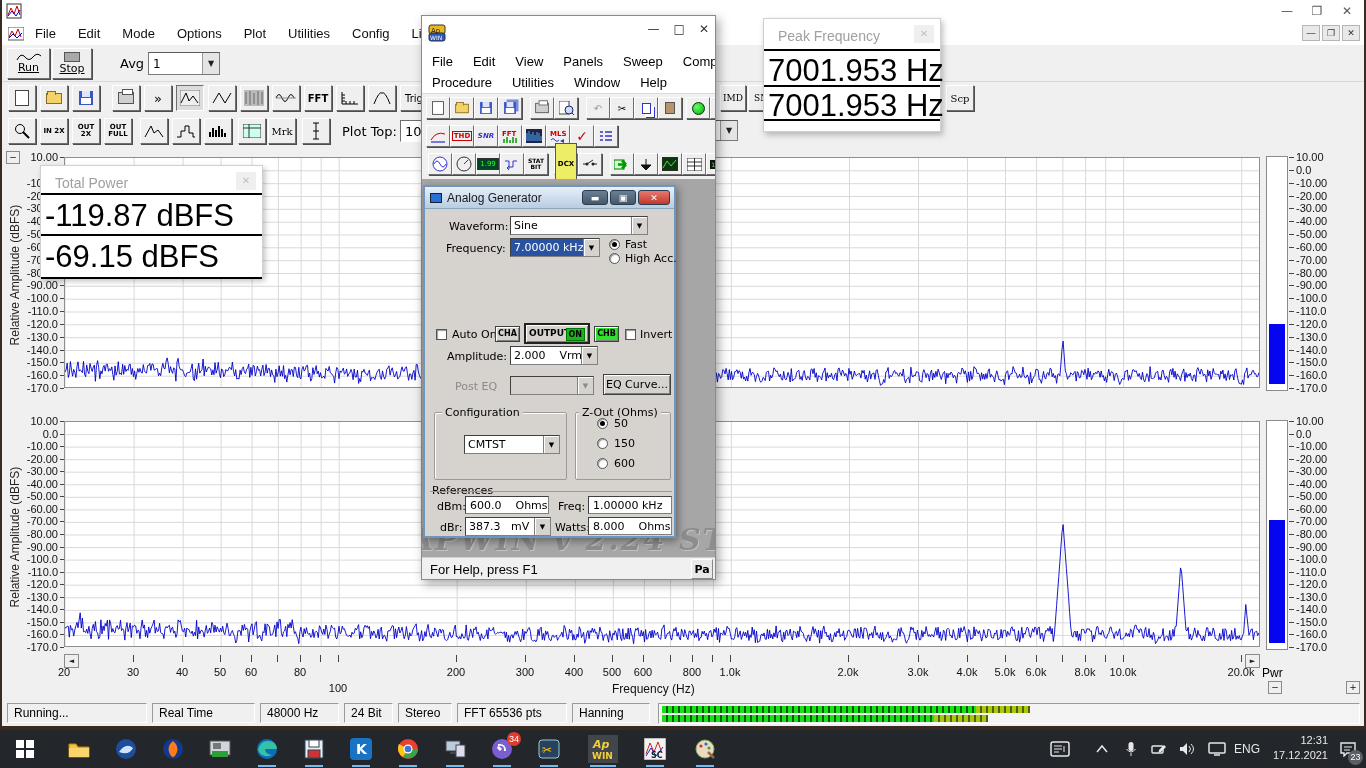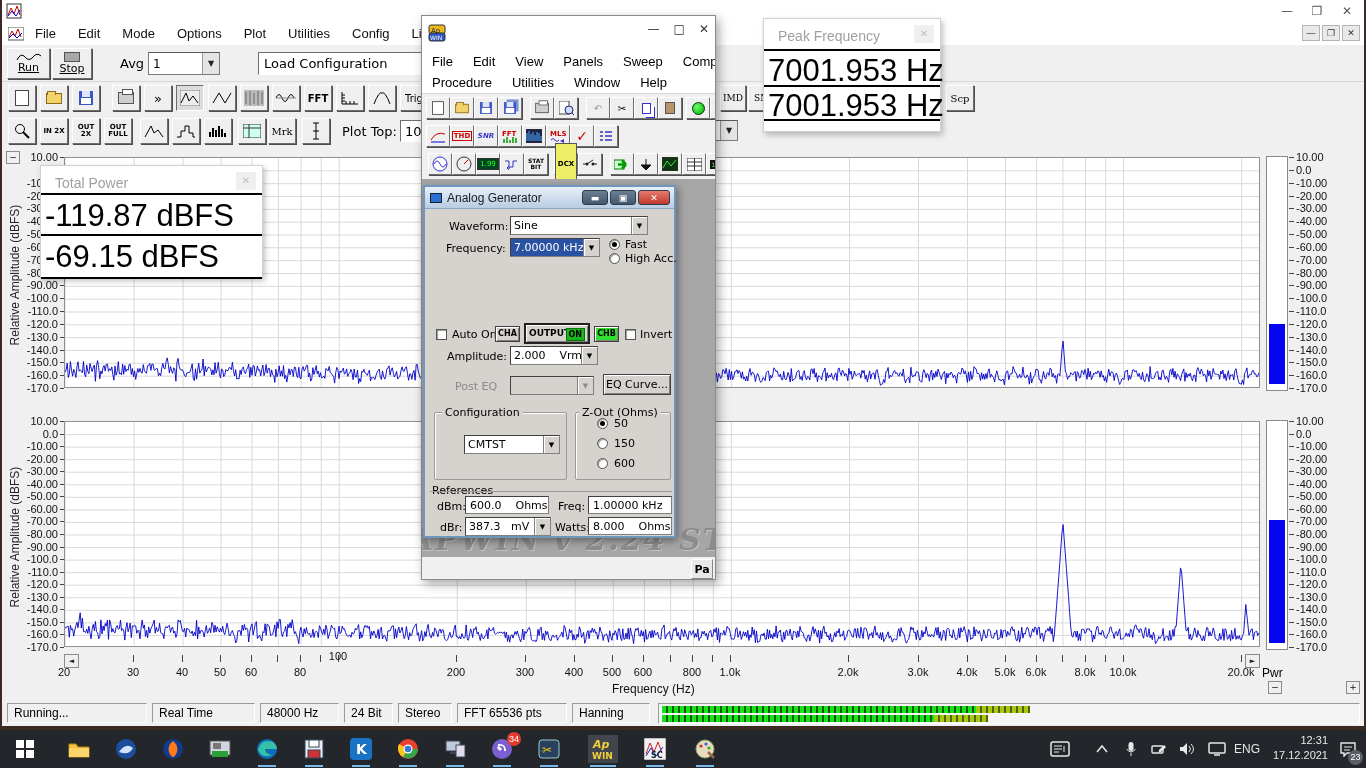--- a/index.html
+++ b/index.html
@@ -159,21 +159,20 @@
       </div>
       <div class="raised" style="position:absolute;left:50px;top:3px;width:40px;height:31px;text-align:center">
         <div style="width:16px;height:10px;background:#a8a8a8;border:1px solid #555;margin:3px auto 0"></div>
         <div style="font-size:11px;text-decoration:underline">Stop</div>
       </div>
       <span style="position:absolute;left:118px;top:11px;font-size:13px">Avg</span>
       <div class="combo" style="left:146px;top:7px;width:72px;height:23px">
         <span class="val">1</span>
           <span class="arrow">▼</span>
       </div>
-      <div class="sunken" style="position:absolute;left:256px;top:7px;width:200px;height:23px;font-size:13px;padding:3px 0 0 5px">Load Configuration</div>
     </div>
 
     <div id="tb2">
       <div class="tbtn raised" style="left:6px;top:3px">
           <span class="icon-sheet"></span>
         </div>
       <div class="tbtn raised" style="left:38px;top:3px">
           <span class="icon-folder"></span>
         </div>
       <div class="tbtn raised" style="left:70px;top:3px">
@@ -469,21 +468,21 @@
           <div class="tickdash" style="left: 1083px; top: 655px; width: 1px; height: 7px; position: absolute;"></div>
           <div class="tickdash" style="left: 1103px; top: 655px; width: 1px; height: 7px; position: absolute;"></div>
           <div class="tickdash" style="left: 1121px; top: 655px; width: 1px; height: 7px; position: absolute;"></div>
           <div class="tickdash" style="left: 1239px; top: 655px; width: 1px; height: 7px; position: absolute;"></div>
           <div class="xtick-label" style="left: 62px; top: 666px; position: absolute;">20</div>
           <div class="xtick-label" style="left: 131px; top: 666px; position: absolute;">30</div>
           <div class="xtick-label" style="left: 180px; top: 666px; position: absolute;">40</div>
           <div class="xtick-label" style="left: 218px; top: 666px; position: absolute;">50</div>
           <div class="xtick-label" style="left: 249px; top: 666px; position: absolute;">60</div>
           <div class="xtick-label" style="left: 298px; top: 666px; position: absolute;">80</div>
-          <div class="xtick-label" style="left: 336px; top: 650px; position: absolute;">100</div>
+          <div class="xtick-label" style="left: 336px; top: 682px; position: absolute;">100</div>
           <div class="xtick-label" style="left: 454px; top: 666px; position: absolute;">200</div>
           <div class="xtick-label" style="left: 523px; top: 666px; position: absolute;">300</div>
           <div class="xtick-label" style="left: 572px; top: 666px; position: absolute;">400</div>
           <div class="xtick-label" style="left: 610px; top: 666px; position: absolute;">500</div>
           <div class="xtick-label" style="left: 641px; top: 666px; position: absolute;">600</div>
           <div class="xtick-label" style="left: 690px; top: 666px; position: absolute;">800</div>
           <div class="xtick-label" style="left: 728px; top: 666px; position: absolute;">1.0k</div>
           <div class="xtick-label" style="left: 846px; top: 666px; position: absolute;">2.0k</div>
           <div class="xtick-label" style="left: 916px; top: 666px; position: absolute;">3.0k</div>
           <div class="xtick-label" style="left: 965px; top: 666px; position: absolute;">4.0k</div>
@@ -712,20 +711,21 @@
           </svg>
         </div>
       <div class="tbtn sm raised" style="left:284px;top:2px">
           <span style="background:#111;color:#4f4;font-size:6px;padding:1px">1.00</span>
         </div>
     </div>
 
     <div id="ap-client">
       <div id="ap-watermark">APWIN v 2.24 ST</div>
     </div>
+    <div id="ap-status">For Help, press F1</div>
     <div id="ap-status-tab">Pa</div>
   </div>
 
   <div id="analog-gen">
     <div id="ag-title">
       <span class="ticon"></span>
       <span class="t">Analog Generator</span>
       <div style="position:absolute;right:4px;top:3px;display:flex">
         <div class="ag-ctl">▬</div>
         <div class="ag-ctl">▣</div>

